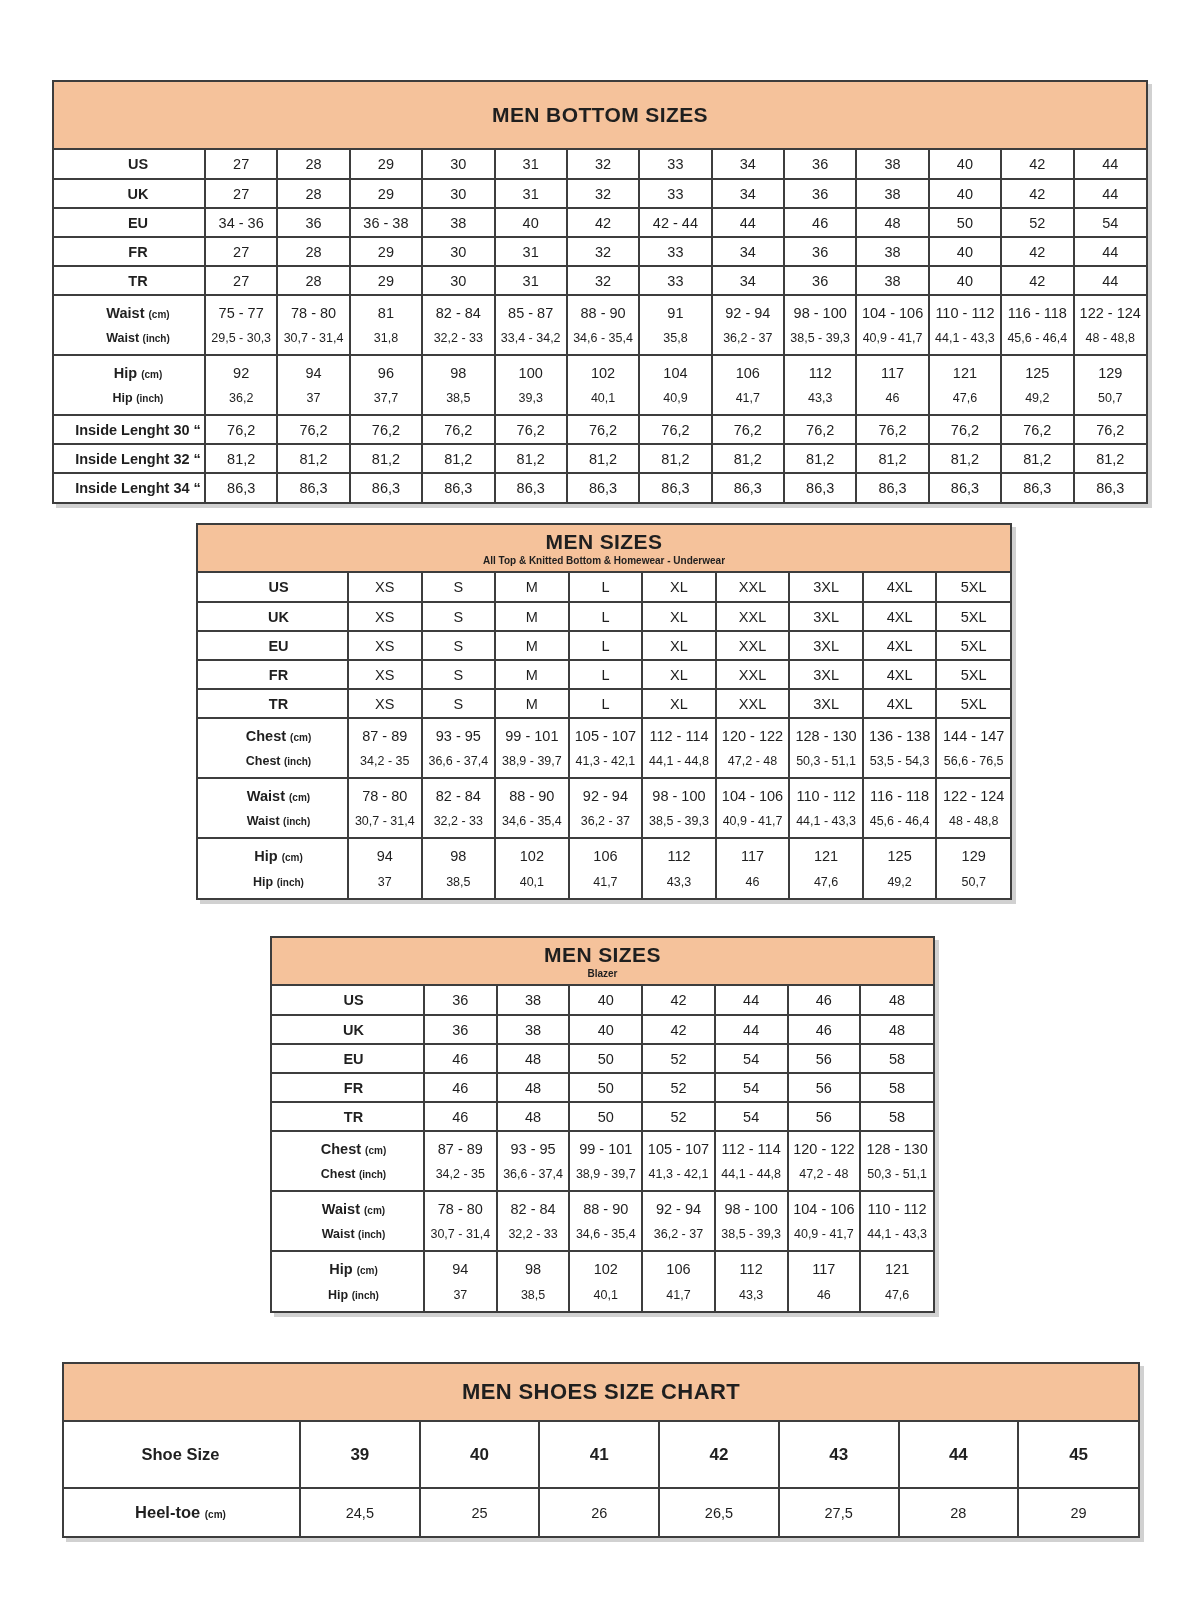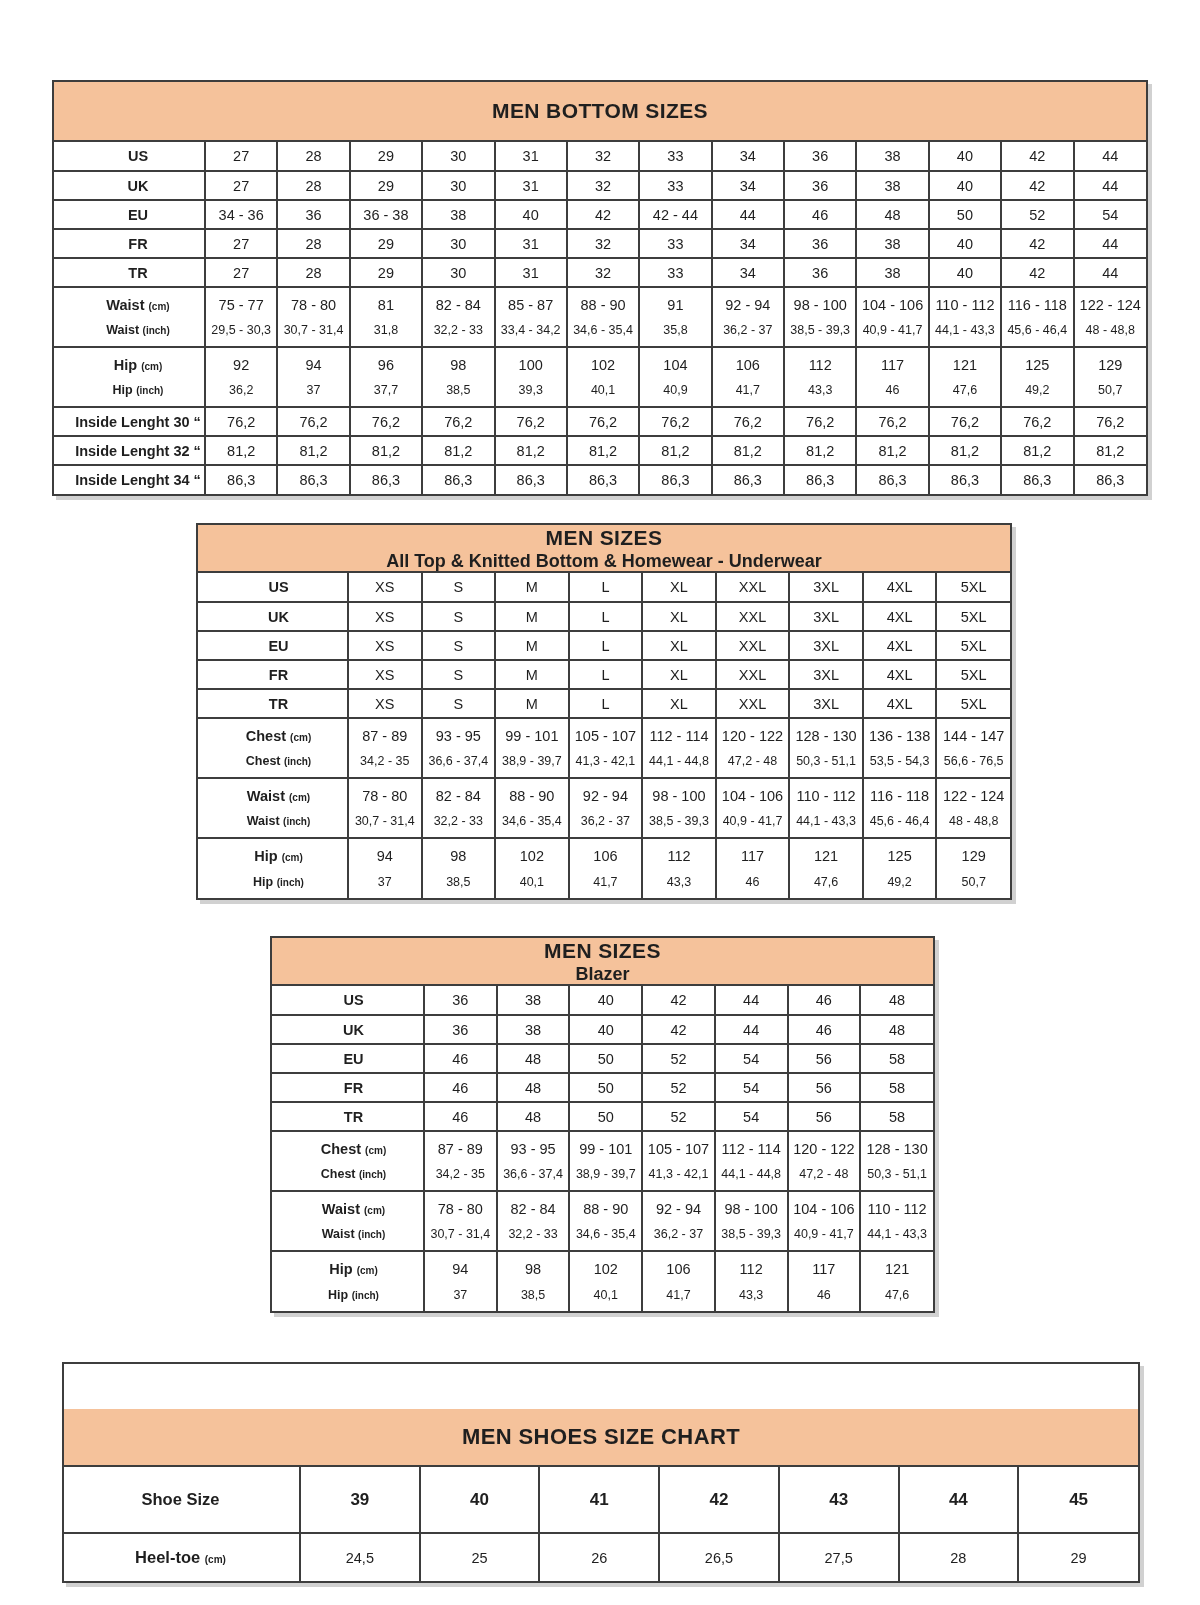--- a/index.html
+++ b/index.html
@@ -26,21 +26,21 @@
   .band{
     background:var(--band);
     border-bottom:2px solid var(--line);
     display:flex;flex-direction:column;justify-content:center;align-items:center;
     text-align:center;
   }
   .band-title{
     font-weight:bold;font-size:21px;letter-spacing:0.4px;line-height:1.1;
   }
   .band-sub{
-    font-weight:bold;font-size:18px;margin-top:3px;line-height:1;
+    font-weight:bold;font-size:10px;margin-top:3px;line-height:1;
   }
   table.grid{
     border-collapse:collapse;
     table-layout:fixed;
     width:100%;
   }
   table.grid td{
     border-left:2px solid var(--line);
     text-align:center;
     vertical-align:middle;
@@ -64,23 +64,23 @@
   tr.r-plain td{height:29px;font-size:14.5px;}
   tr.r-cm td{height:31px;font-size:14.5px;padding-top:4px;}
   tr.r-inch td{height:29px;font-size:12.5px;padding-bottom:4px;}
   tr.r-shoe td{height:66px;font-size:17px;font-weight:bold;}
   tr.r-heel td{height:48px;font-size:14.5px;}
   
   .t1{left:52px;top:80px;width:1096px;}
   .t2{left:196px;top:523px;width:816px;}
   .t3{left:270px;top:936px;width:665px;}
   .t4{left:62px;top:1362px;width:1078px;}
-  .t1 .band{height:60px;justify-content:center;}
+  .t1 .band{height:68px;justify-content:center;}
   .t2 .band,.t3 .band{height:48px;}
-  .t4 .band{height:58px;margin-top:45px;}
+  .t4 .band{height:58px;}
   .t4 .band-title{font-size:22px;}
 </style>
 </head>
 <body>
 
 <section class="size-table t1">
   <header class="band">
     <div class="band-title">MEN BOTTOM SIZES</div>
   </header>
   <table class="grid">

